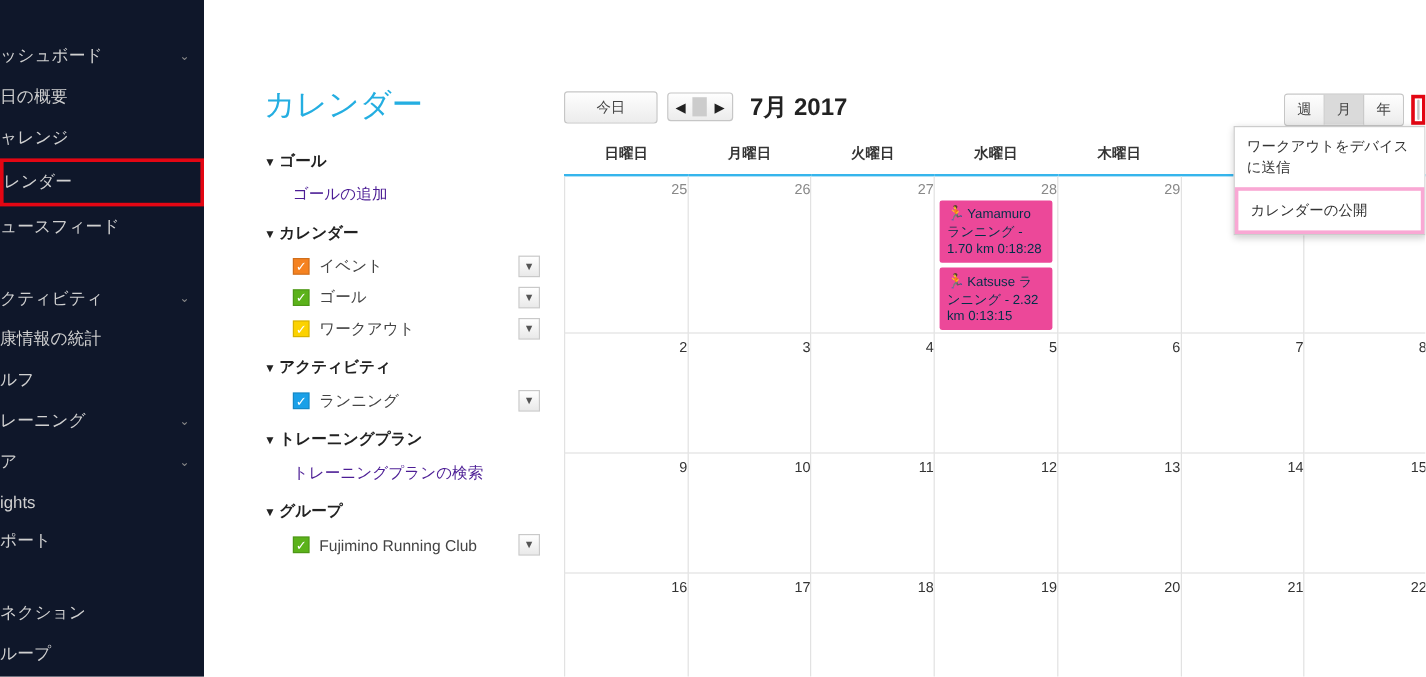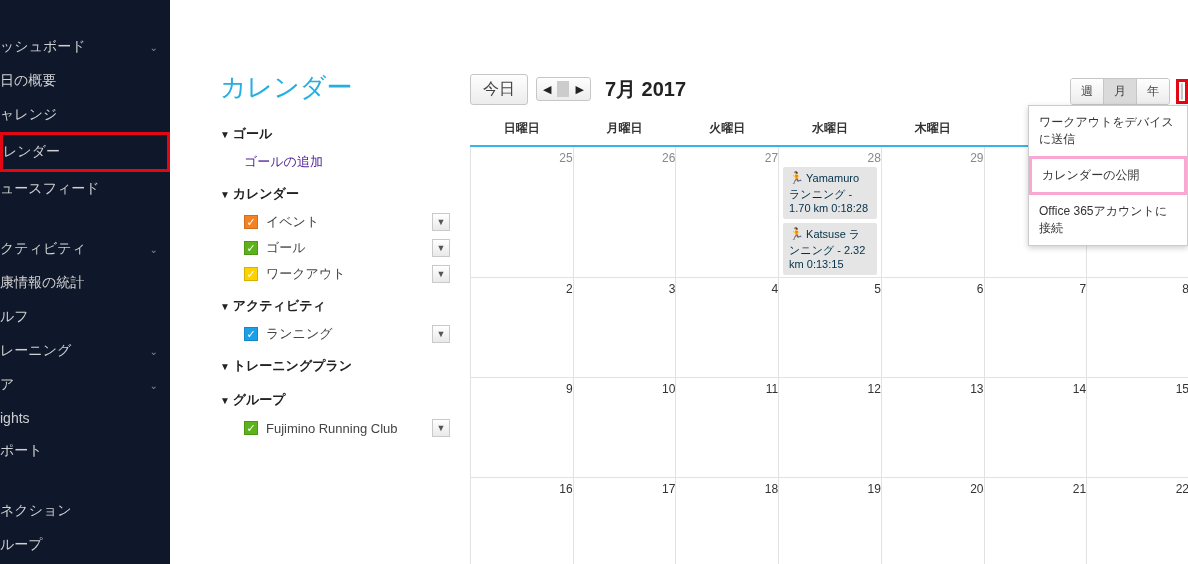--- a/index.html
+++ b/index.html
@@ -18,36 +18,36 @@
 .filter-row { padding: 4px 0 4px 24px; display: flex; align-items: center; }
 .filter-row .cb { width: 14px; height: 14px; display: inline-flex; align-items: center; justify-content: center; font-size: 11px; color: #fff; border: 1px solid rgba(0,0,0,0.15); margin-right: 8px; }
 .cb-orange { background: #f58220; }
 .cb-green { background: #5bb21a; }
 .cb-yellow { background: #fcd200; }
 .cb-blue { background: #1aa0e8; }
 .filter-row .lbl { flex: 1; color: #444; }
 .filter-row .dd { width: 18px; height: 18px; border: 1px solid #c9c9c9; background: linear-gradient(#fff,#e9e9e9); font-size: 9px; color: #555; display: inline-flex; align-items: center; justify-content: center; cursor: pointer; }
 .calendar-area { margin-left: 250px; }
 .cal-header { height: 34px; display: flex; align-items: center; gap: 8px; margin-top: 72px; }
-.btn { border: 1px solid #c6c6c6; background: linear-gradient(#fefefe,#ececec); border-radius: 3px; padding: 4px 12px; font-size: 16px; cursor: pointer; color: #444; }
+.btn { border: 1px solid #c6c6c6; background: linear-gradient(#fefefe,#ececec); border-radius: 3px; padding: 4px 26px; font-size: 12px; cursor: pointer; color: #444; }
 .nav-arrows { border: 1px solid #c6c6c6; background: linear-gradient(#fefefe,#ececec); border-radius: 3px; height: 24px; display: flex; align-items: center; }
 .nav-arrows span { padding: 0 6px; font-size: 11px; cursor: pointer; color: #222; }
 .nav-arrows .sep { width: 1px; height: 16px; background: #ccc; }
 .cal-title { font-size: 20px; font-weight: bold; color: #222; margin-left: 6px; }
 .view-switch { display: flex; border: 1px solid #c6c6c6; border-radius: 3px; overflow: hidden; }
 .view-switch span { padding: 4px 10px; font-size: 12px; background: linear-gradient(#fefefe,#ececec); cursor: pointer; color: #444; border-right: 1px solid #c6c6c6; }
 .view-switch span:last-child { border-right: none; }
 .view-switch span.active { background: #dadada; }
 .cal-table { width: 720px; border-collapse: collapse; margin-top: 6px; table-layout: fixed; }
 .cal-table th { font-size: 12px; font-weight: bold; color: #333; padding: 8px 4px; text-align: center; }
 .cal-table td { border: 1px solid #e2e2e2; height: 100px; vertical-align: top; position: relative; }
 .cal-table tr:first-child td { border-top: 2px solid #36b5ec; }
 .daynum { position: absolute; top: 4px; right: 0; font-size: 12px; color: #888; }
 .daynum.cur { color: #333; }
-.event { margin: 20px 4px 2px 4px; background: #e5e5e5; border-radius: 2px; padding: 4px 6px; font-size: 11px; color: #003049; line-height: 1.3; }
+.event { margin: 20px 4px 2px 4px; background: #ec4899; border-radius: 2px; padding: 4px 6px; font-size: 11px; color: #003049; line-height: 1.3; }
 .event + .event { margin-top: 4px; }
 .event .ic { font-size: 12px; margin-right: 2px; }
 .dropdown { position: absolute; right: 0; top: 105px; width: 160px; background: #fff; border: 1px solid #ccc; box-shadow: 0 2px 6px rgba(0,0,0,0.2); }
 .dropdown-item { padding: 8px 10px; font-size: 12px; color: #333; cursor: pointer; }
 .dropdown-item.hl { border: 3px solid #f9a8d4; }
 .view-wrap { position: absolute; right: 0; top: 78px; display: flex; align-items: center; gap: 6px; }
 .gear-btn { border: 1px solid #c6c6c6; background: linear-gradient(#fefefe,#ececec); border-radius: 3px; width: 12px; height: 24px; }
 .red-box-gear { border: 3px solid #e30613; padding: 2px; }
 </style>
 </head>
@@ -104,20 +104,21 @@
     <div class="section-header">アクティビティ</div>
     <div id="act-filters">
         <div class="filter-row">
           <span class="cb cb-blue">✓</span>
           <span class="lbl">ランニング</span>
           <span class="dd">▼</span>
         </div>
       </div>
 
     <div class="section-header">トレーニングプラン</div>
+    <a class="link">トレーニングプランの検索</a>
 
     <div class="section-header">グループ</div>
     <div id="grp-filters">
         <div class="filter-row">
           <span class="cb cb-green">✓</span>
           <span class="lbl">Fujimino Running Club</span>
           <span class="dd">▼</span>
         </div>
       </div>
   </div>
@@ -251,15 +252,14 @@
       <span>年</span>
     </div>
     <span class="red-box-gear">
       <span class="gear-btn"></span>
     </span>
   </div>
 
   <div class="dropdown" id="dropdown-menu">
       <div class="dropdown-item">ワークアウトをデバイスに送信</div>
       <div class="dropdown-item hl">カレンダーの公開</div>
-      <div class="dropdown-item">Office 365アカウントに接続</div>
     </div>
 </div>
 
 </body></html>

